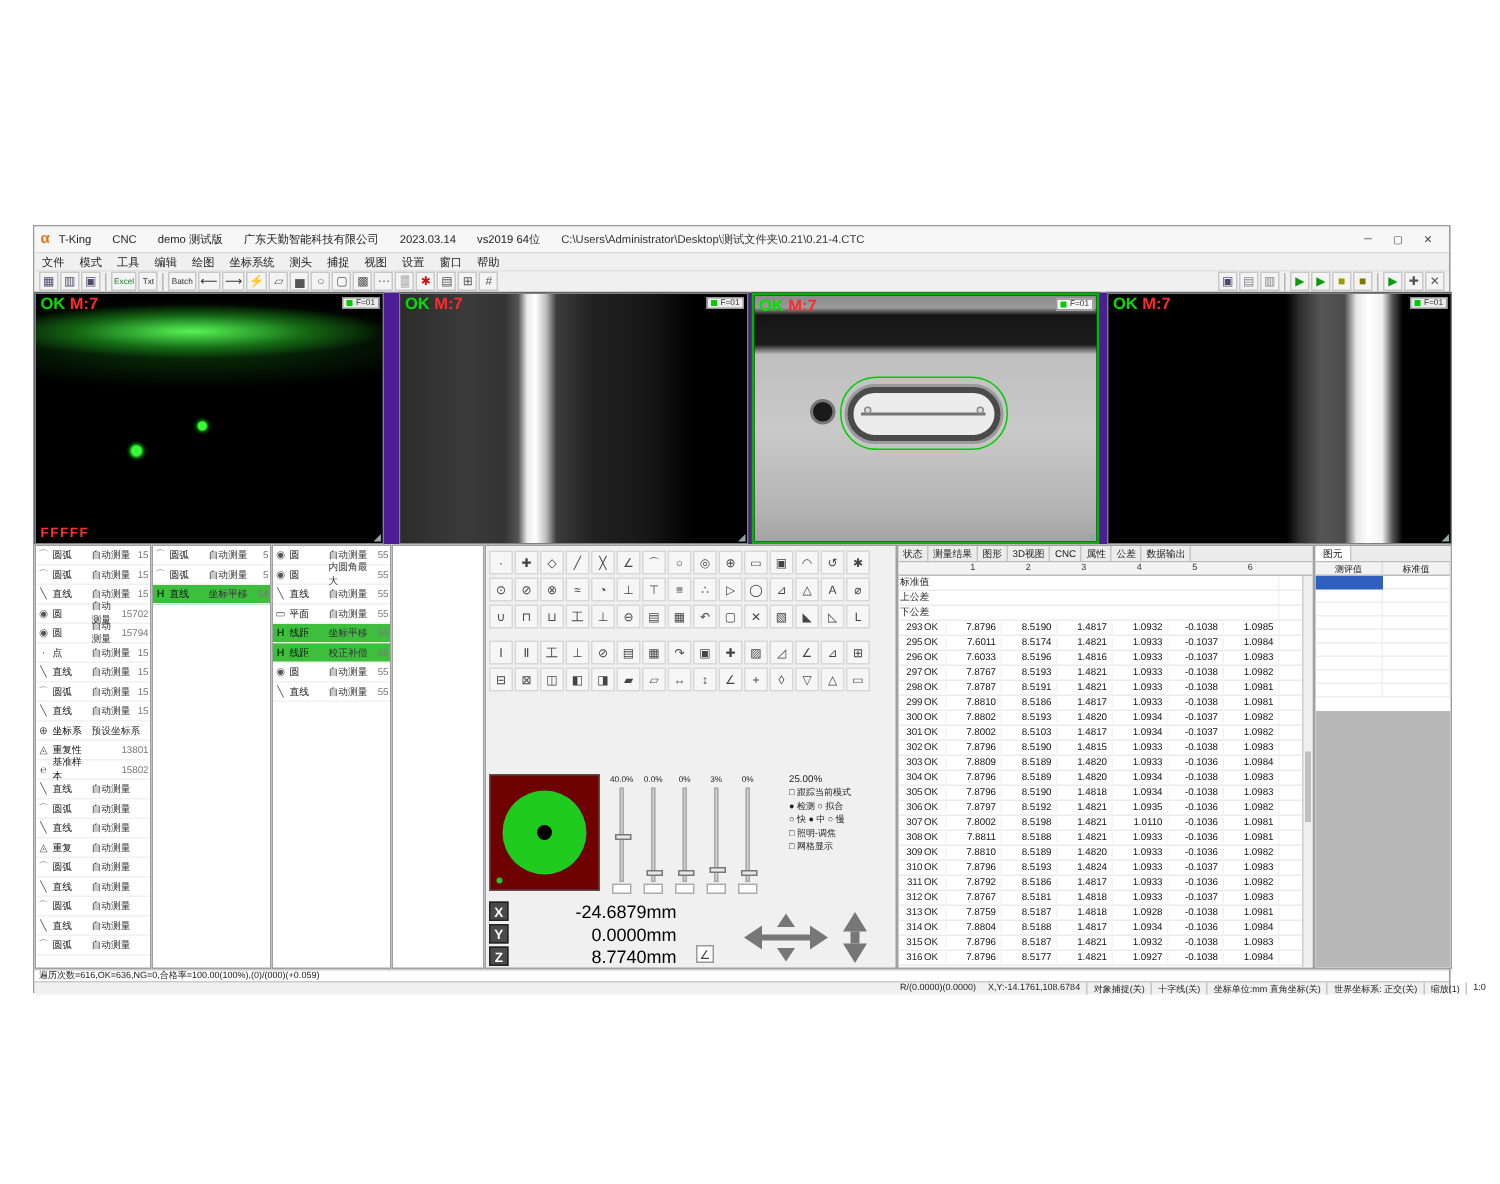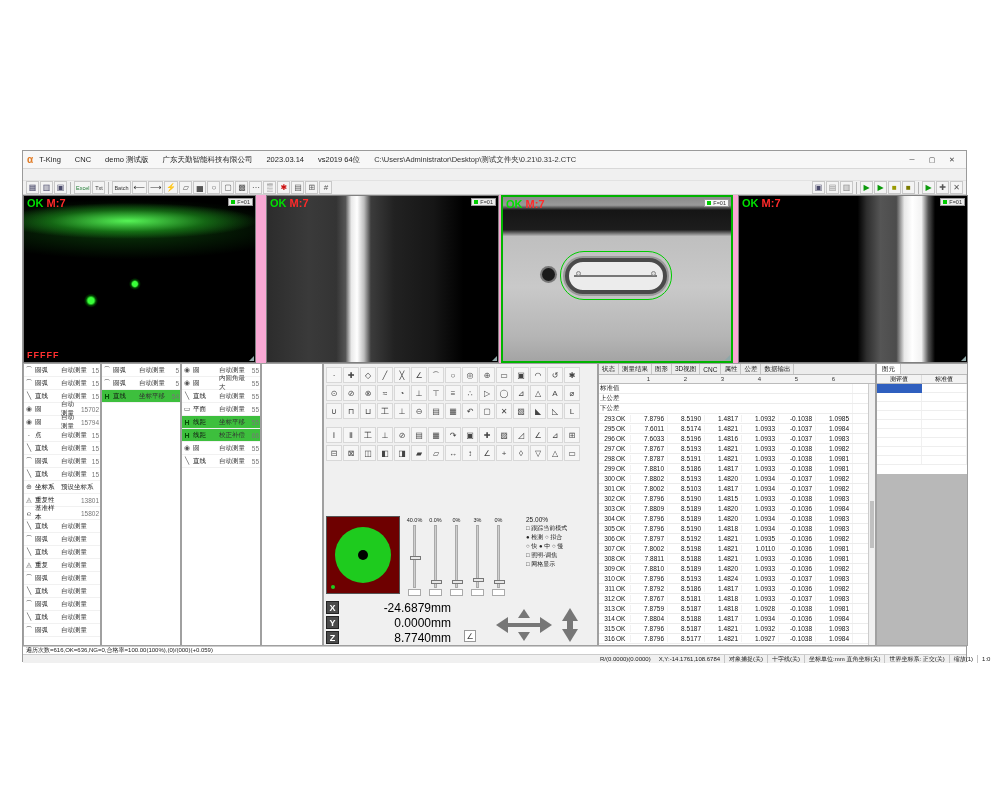--- a/index.html
+++ b/index.html
@@ -24,21 +24,21 @@
   .toolbar{position:absolute;left:0;top:29px;width:100%;height:15px;background:#f0f0f0;
            border-top:1px solid #e2e2e2;border-bottom:1px solid #cfcfcf;display:flex;
            align-items:center;padding:0 3px;}
   #tb-left{display:flex;align-items:center;gap:1px;flex:1;}
   #tb-right{display:flex;align-items:center;gap:1px;}
   .tb-btn{min-width:13px;height:13px;border:1px solid #c8c8c8;background:#f4f4f4;display:flex;
           align-items:center;justify-content:center;font-size:8px;padding:0 1px;color:#444;}
   .tb-btn.lbl{font-size:5.5px;}
   .tb-sep{width:1px;height:12px;background:#b5b5b5;margin:0 2px;}
   
-  .cams{position:absolute;left:0;top:44px;width:100%;height:168px;background:#f9a8d4;}
+  .cams{position:absolute;left:0;top:44px;width:100%;height:168px;background:#4c1d95;}
   .cam{position:absolute;top:0;height:168px;border:1px solid #808080;background:#000;overflow:hidden;}
   .cam.sel{border:2px solid #00b400;}
   .cam-img{position:absolute;left:0;top:0;right:0;bottom:0;}
   .cam1-img{background:
      radial-gradient(circle at 29% 63%, #39ff39 0 3px, rgba(0,190,0,.35) 5px, transparent 7px),
      radial-gradient(circle at 48% 53%, #39ff39 0 2.5px, rgba(0,190,0,.35) 4px, transparent 6px),
      radial-gradient(ellipse 130px 18px at 45% 15%, rgba(90,255,90,.95), rgba(30,150,30,.6) 60%, transparent 100%),
      radial-gradient(ellipse 170px 30px at 45% 20%, rgba(20,115,20,.5), transparent 100%),
      linear-gradient(#000,#000);}
   .cam2-img{background:linear-gradient(90deg,#2c2c2c 0,#3a3a3a 18%,#343434 30%,#555 34%,
@@ -155,28 +155,42 @@
 <div class="window">
 
   <div class="titlebar">
     <span class="app-icon">α</span>
     <span class="t">T-King</span>
     <span class="t">CNC</span>
     <span class="t">demo 测试版</span>
     <span class="t">广东天勤智能科技有限公司</span>
     <span class="t">2023.03.14</span>
     <span class="t">vs2019 64位</span>
-    <span class="t path">C:\Users\Administrator\Desktop\测试文件夹\0.21\0.31-2.CTC</span>
+    <span class="t path">C:\Users\Administrator\Desktop\测试文件夹\0.21\0.21-4.CTC</span>
     <span class="wbtns">
       <span>─</span>
       <span>▢</span>
       <span>✕</span>
     </span>
   </div>
 
+  <div class="menubar" id="menubar">
+      <span class="menu-item">文件</span>
+      <span class="menu-item">模式</span>
+      <span class="menu-item">工具</span>
+      <span class="menu-item">编辑</span>
+      <span class="menu-item">绘图</span>
+      <span class="menu-item">坐标系统</span>
+      <span class="menu-item">测头</span>
+      <span class="menu-item">捕捉</span>
+      <span class="menu-item">视图</span>
+      <span class="menu-item">设置</span>
+      <span class="menu-item">窗口</span>
+      <span class="menu-item">帮助</span>
+    </div>
 
   <div class="toolbar">
     <div id="tb-left">
         <span class="tb-btn" style="color: rgb(74, 74, 106);">▦</span>
         <span class="tb-btn" style="color: rgb(74, 74, 106);">▥</span>
         <span class="tb-btn" style="color: rgb(74, 74, 106);">▣</span>
         <div class="tb-sep"></div>
         <span class="tb-btn lbl" style="color: rgb(26, 122, 48);">Excel</span>
         <span class="tb-btn lbl" style="color: rgb(51, 51, 51);">Txt</span>
         <div class="tb-sep"></div>

